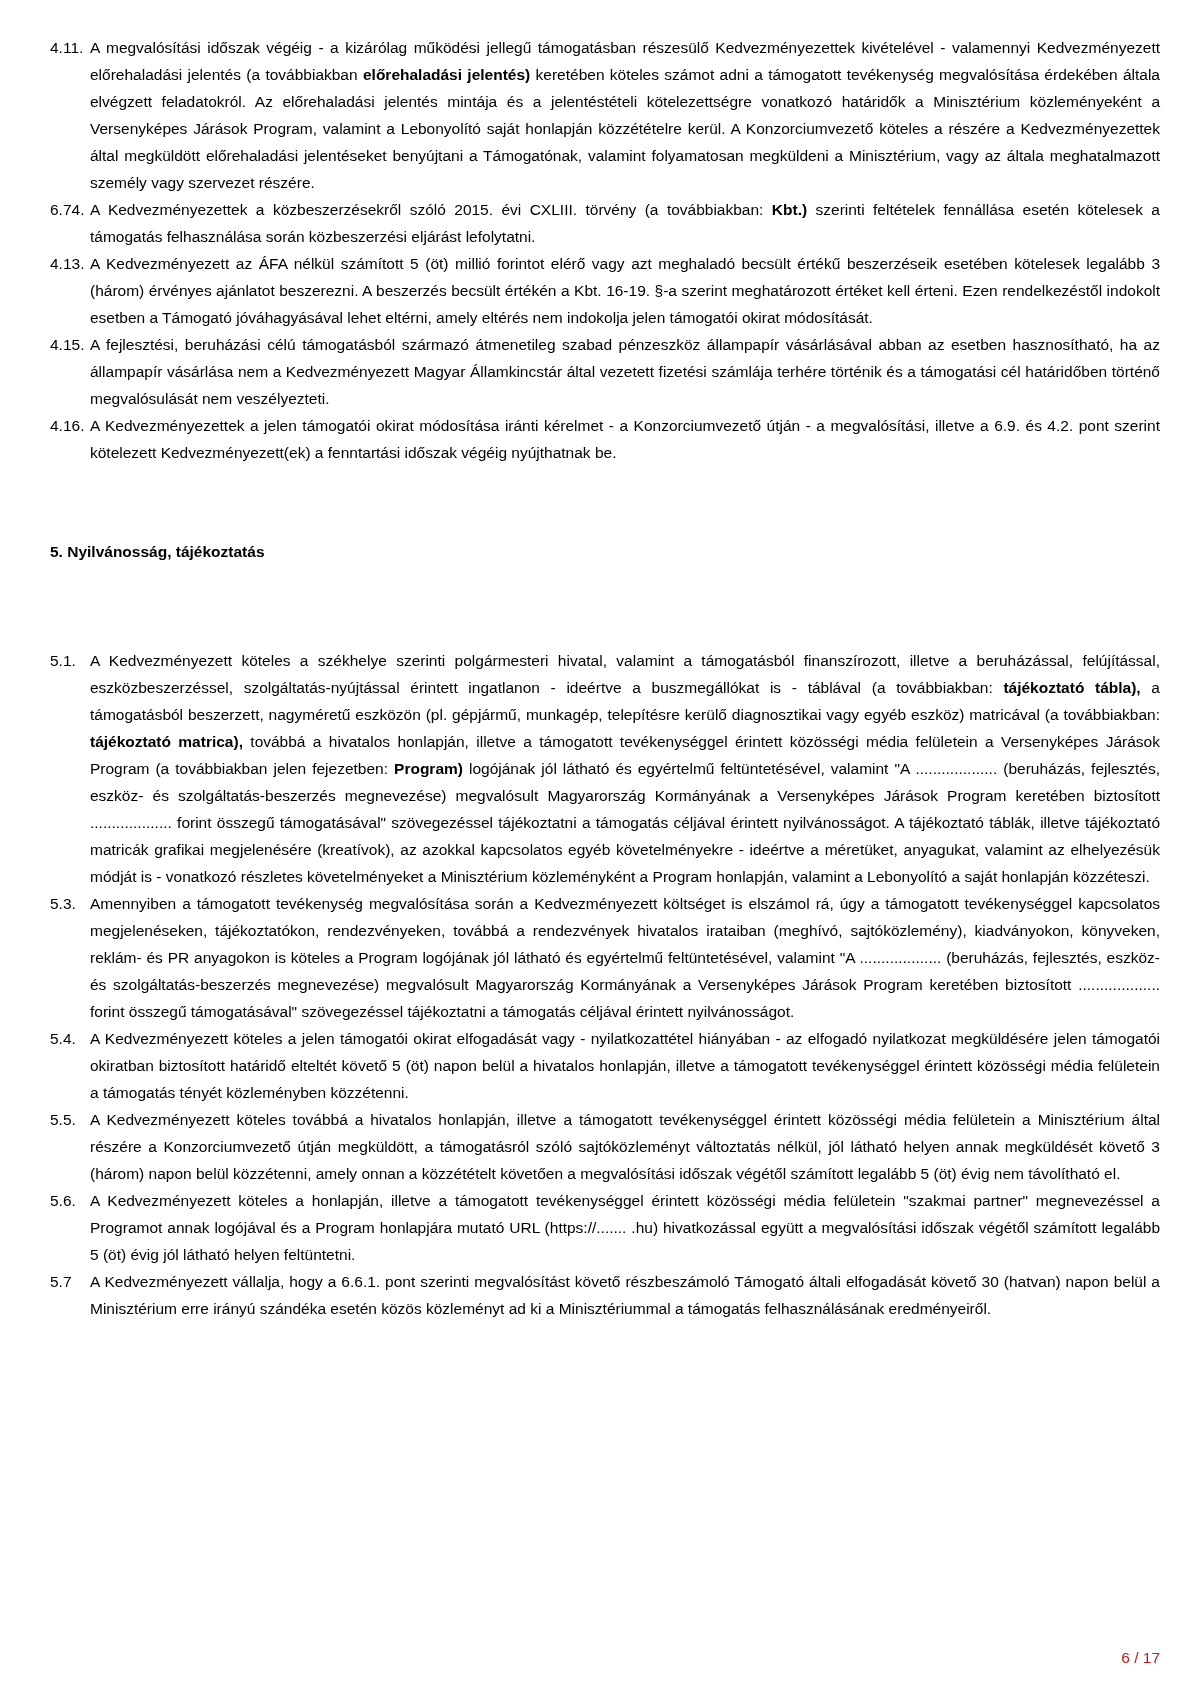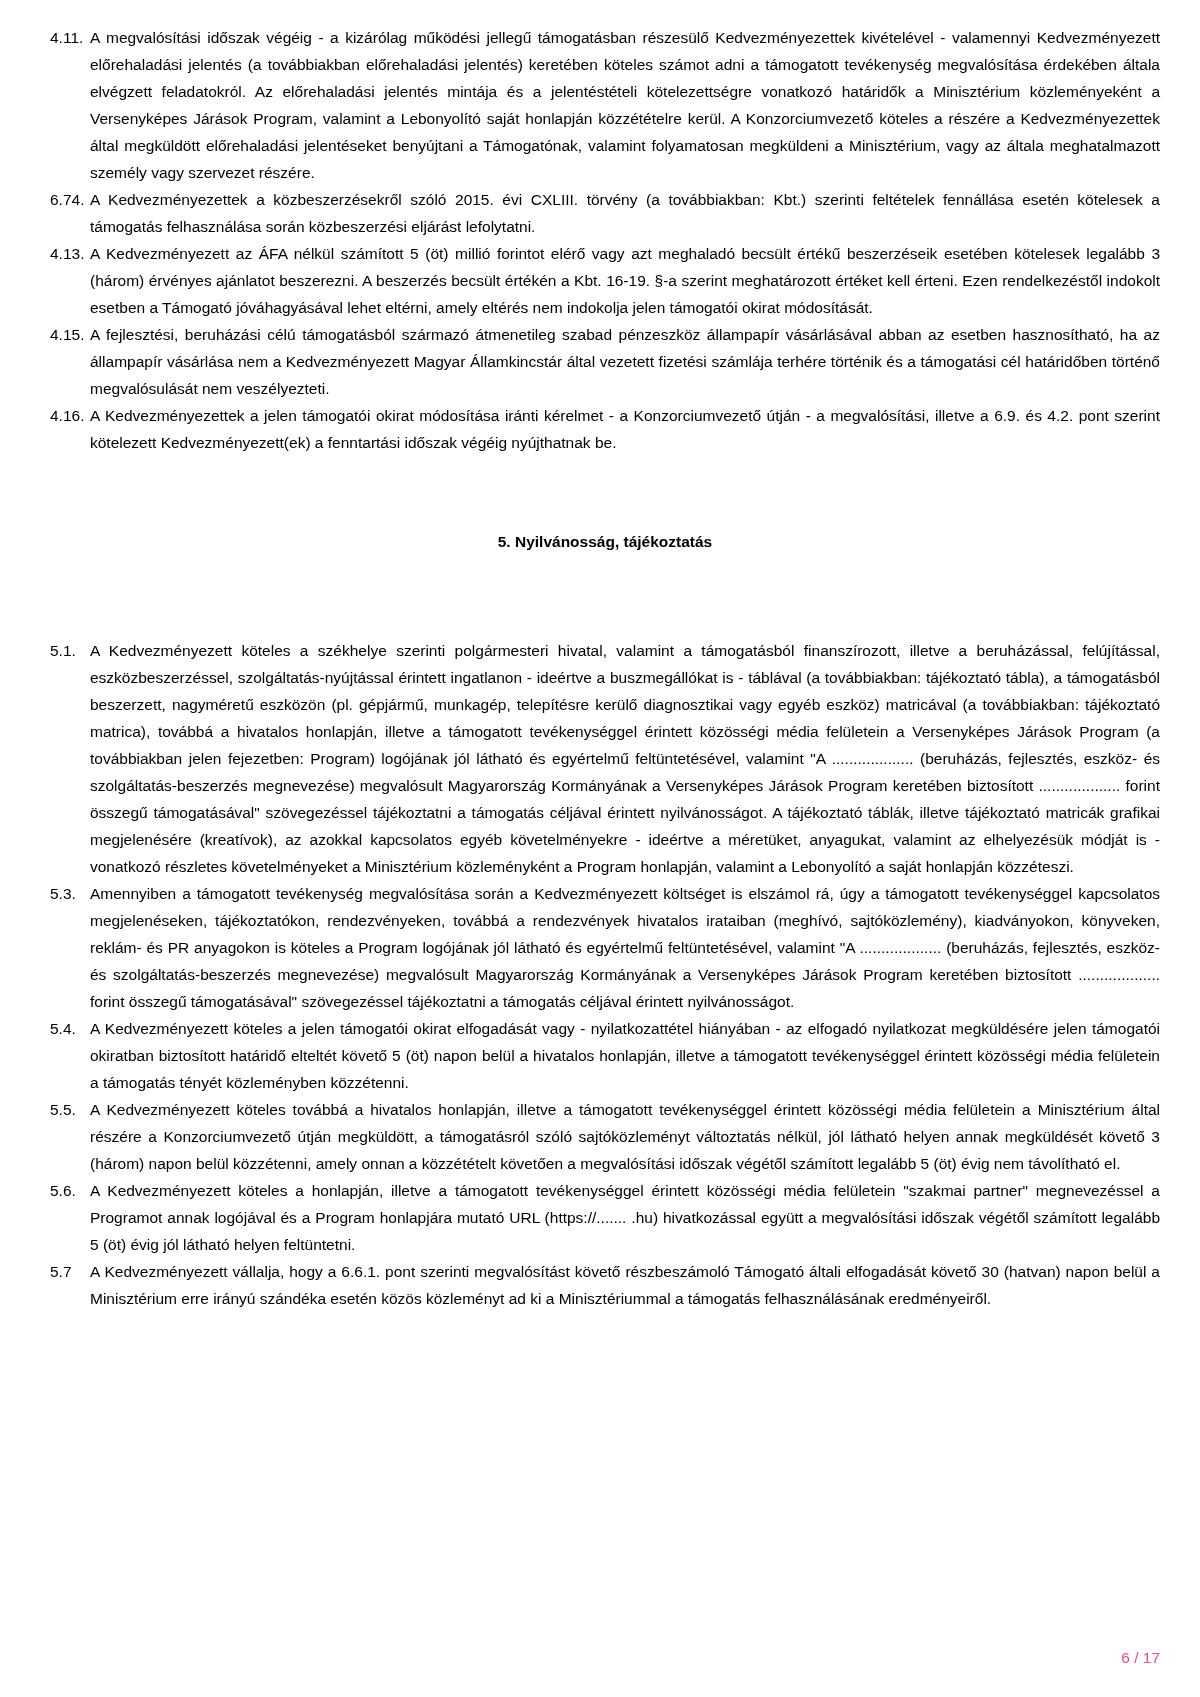--- a/index.html
+++ b/index.html
@@ -14,50 +14,50 @@
     background: #ffffff;
     color: #000000;
     font-family: "Liberation Sans", sans-serif;
     font-size: 15.5px;
     line-height: 27px;
     overflow: hidden;
   }
   .content {
     position: absolute;
     left: 50px;
-    top: 24px;
+    top: 34px;
     width: 1110px;
   }
   .clause {
     display: flex;
     align-items: flex-start;
   }
   .clause-num {
     flex: 0 0 40px;
     text-align: left;
     white-space: nowrap;
   }
   .clause-text {
     flex: 1 1 auto;
     text-align: justify;
   }
   .clause-text b {
-    font-weight: normal;
+    font-weight: bold;
   }
   .section-heading {
-    text-align: center;
+    text-align: left;
     font-weight: bold;
     margin: 72px 0 82px 0;
   }
   .page-number {
     position: absolute;
     right: 40px;
     bottom: 26px;
     font-size: 15.5px;
-    color: #ec4899;
+    color: #b91c1c;
   }
 </style>
 </head>
 <body>
 
 <div class="page">
   <div class="content">
       <div class="clause">
         <div class="clause-num">4.11.</div>
         <div class="clause-text"><span>A megvalósítási időszak végéig - a kizárólag működési jellegű támogatásban részesülő Kedvezményezettek kivételével - valamennyi Kedvezményezett előrehaladási jelentés (a továbbiakban </span><b>előrehaladási jelentés)</b><span> keretében köteles számot adni a támogatott tevékenység megvalósítása érdekében általa elvégzett feladatokról. Az előrehaladási jelentés mintája és a jelentéstételi kötelezettségre vonatkozó határidők a Minisztérium közleményeként a Versenyképes Járások Program, valamint a Lebonyolító saját honlapján közzétételre kerül. A Konzorciumvezető köteles a részére a Kedvezményezettek által megküldött előrehaladási jelentéseket benyújtani a Támogatónak, valamint folyamatosan megküldeni a Minisztérium, vagy az általa meghatalmazott személy vagy szervezet részére.</span></div>

